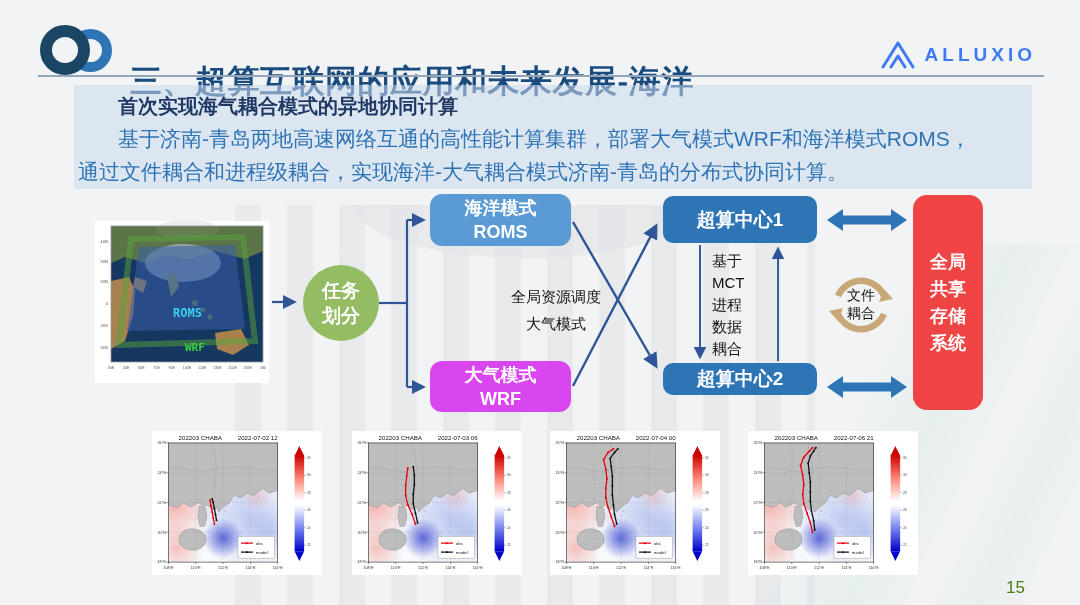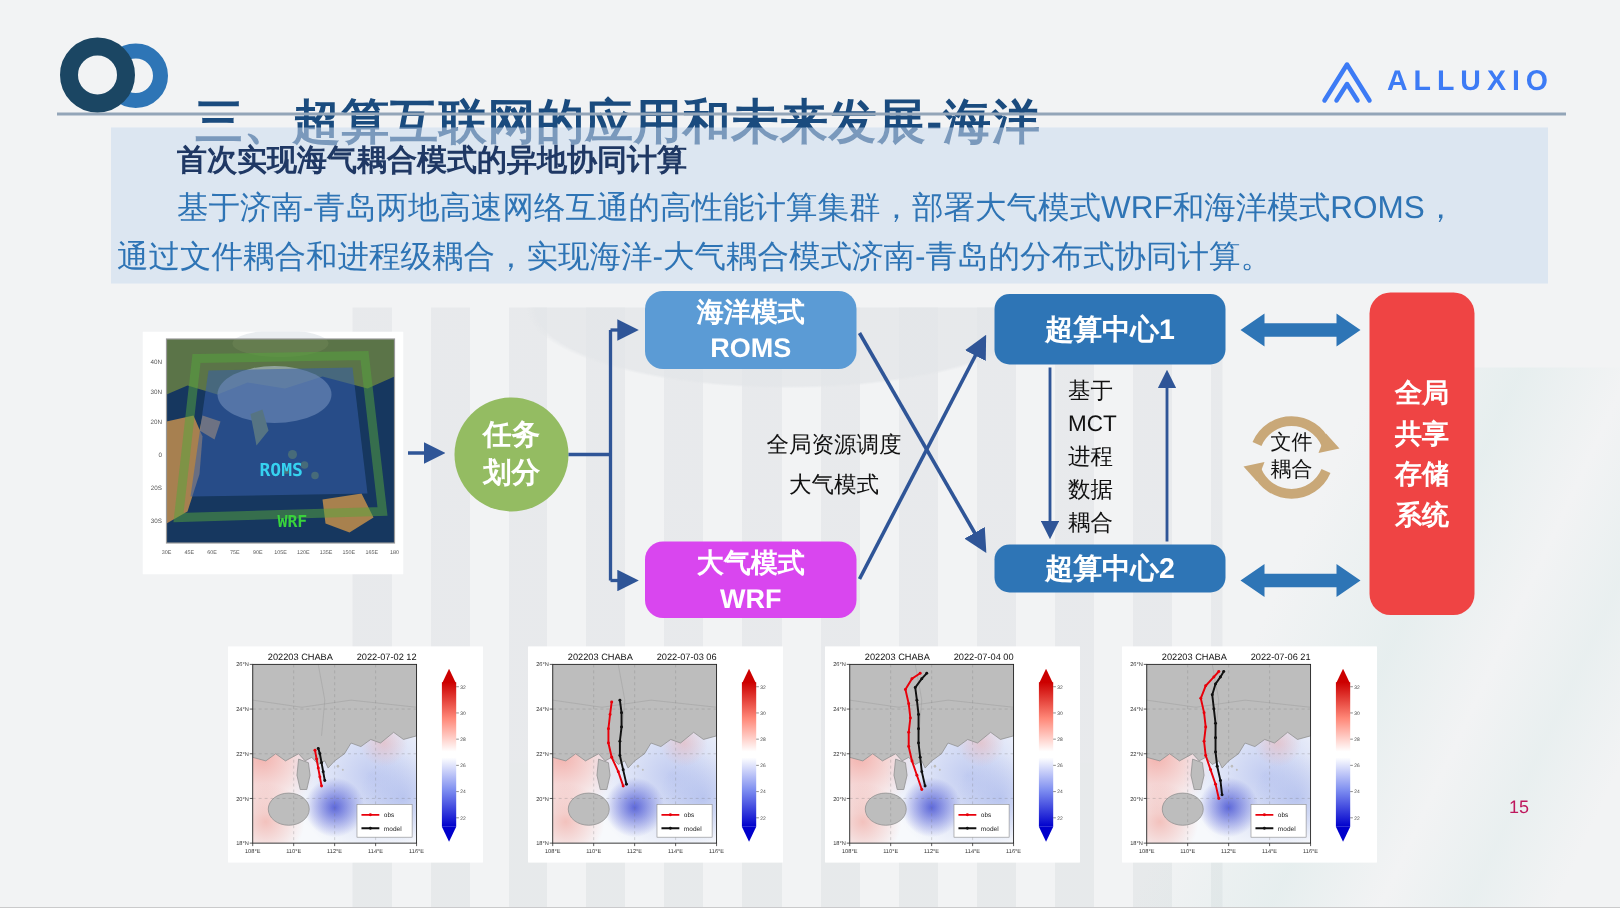--- a/index.html
+++ b/index.html
@@ -44,21 +44,21 @@
                   line-height:27px; white-space:pre-line; }
   .txt-mct { position:absolute; left:712px; top:250px; font-size:15px; color:#111; line-height:22px; white-space:pre-line; }
   .txt-filecoupling { position:absolute; left:839px; top:287px; width:44px; text-align:center; font-size:14px; color:#111;
                       line-height:18px; white-space:pre-line; font-weight:500;font-family:Liberation Serif, serif; }
 
   .map-figure { position:absolute; left:95px; top:221px; width:174px; height:162px; }
   .connectors { position:absolute; left:0; top:0; width:1080px; height:605px; pointer-events:none; }
 
   
   .panel { position:absolute; top:431px; width:170px; height:144px; background:#fff; }
-  .page-num { position:absolute; left:1006px; top:531px; font-size:12px; color:#be185d; }
+  .page-num { position:absolute; left:1006px; top:578px; font-size:17px; color:#4d7c0f; }
 </style>
 </head>
 <body>
 
 <div class="slide">
   <div class="wm-building"></div>
   <div class="wm-streaks"></div>
 
   <div class="logo-rings">
     <div class="ring ring-blue"></div>

